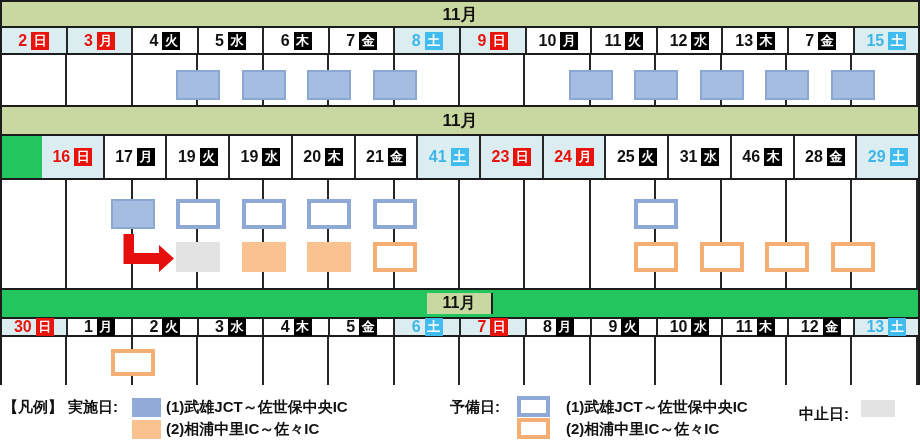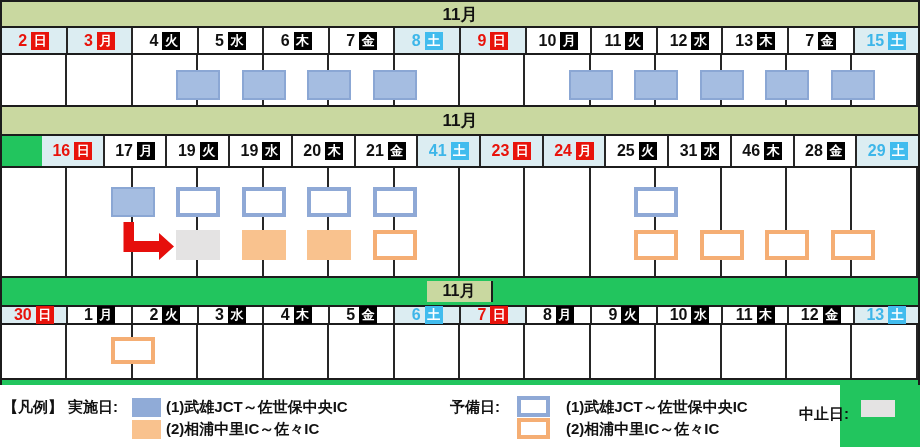--- a/index.html
+++ b/index.html
@@ -37,21 +37,21 @@
 
   .marker{position:absolute;width:44px;box-sizing:border-box;z-index:2;}
   .mk-executed-1{background:#a5bde1;border:2px solid #8ba7d4;}
   .mk-executed-2{background:#f9c28e;}
   .mk-reserve-1{background:#fff;border:4px solid #8fa9d6;}
   .mk-reserve-2{background:#fff;border:4px solid #f5ae74;}
   .mk-cancelled{background:#e4e3e3;}
 
   .arrow-svg{position:absolute;left:115px;top:50px;z-index:3;}
 
-  .legend{position:absolute;left:0;top:385px;width:840px;height:62px;background:#fff;}
+  .legend{position:absolute;left:0;top:385px;width:920px;height:62px;background:#fff;}
   .legend span{position:absolute;font-weight:bold;font-size:15px;color:#111;white-space:nowrap;line-height:20px;}
   .lg-title{left:3px;top:12px;font-size:16px;}
   .lg-exec{left:68px;top:12px;}
   .lg-resv{left:450px;top:12px;}
   .lg-canc{left:799px;top:12px;margin-top:7px;}
   .lg-r1a{left:166px;top:12px;}
   .lg-r2a{left:166px;top:34px;}
   .lg-r1b{left:566px;top:12px;}
   .lg-r2b{left:566px;top:34px;}
   .sw{position:absolute;box-sizing:border-box;}
@@ -144,21 +144,21 @@
         <div class="marker mk-executed-1" style="left: 239.714px; top: 15px; height: 30px;"></div>
         <div class="marker mk-executed-1" style="left: 305.143px; top: 15px; height: 30px;"></div>
         <div class="marker mk-executed-1" style="left: 370.571px; top: 15px; height: 30px;"></div>
         <div class="marker mk-executed-1" style="left: 566.857px; top: 15px; height: 30px;"></div>
         <div class="marker mk-executed-1" style="left: 632.286px; top: 15px; height: 30px;"></div>
         <div class="marker mk-executed-1" style="left: 697.714px; top: 15px; height: 30px;"></div>
         <div class="marker mk-executed-1" style="left: 763.143px; top: 15px; height: 30px;"></div>
         <div class="marker mk-executed-1" style="left: 828.571px; top: 15px; height: 30px;"></div>
       </div>
       <div class="band band-header" style="height: 29px;">11月</div>
-      <div class="band dates-row" style="height: 32px; padding-left: 40px;">
+      <div class="band dates-row" style="height: 44px; padding-left: 40px;">
         <div class="cell red off">
           <span class="num">16</span>
           <span class="badge">日</span>
         </div>
         <div class="cell wd">
           <span class="num">17</span>
           <span class="badge">月</span>
         </div>
         <div class="cell wd">
           <span class="num">19</span>

